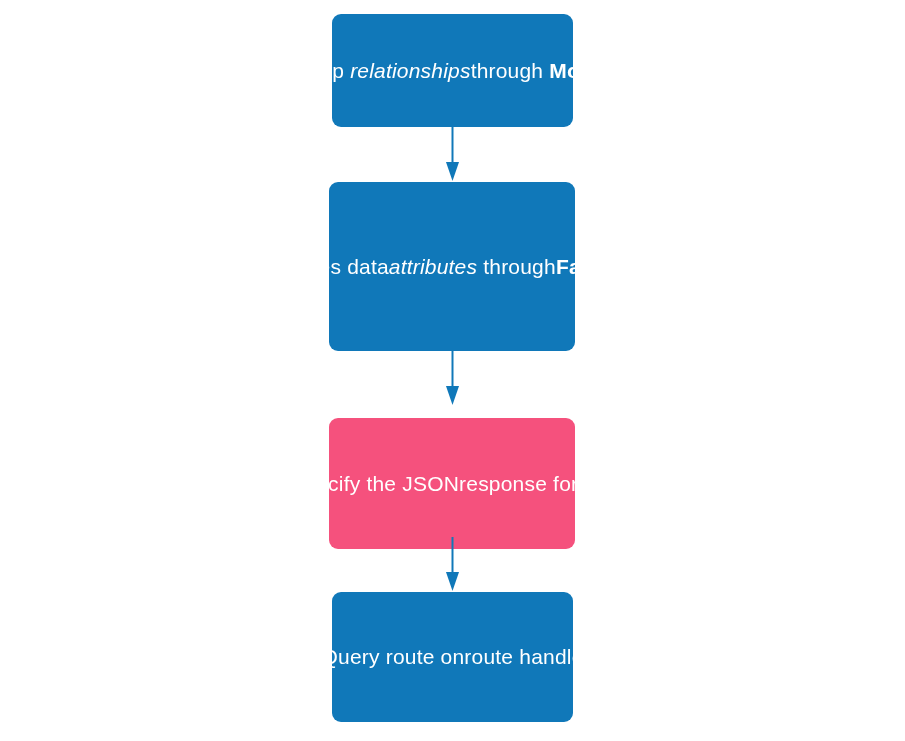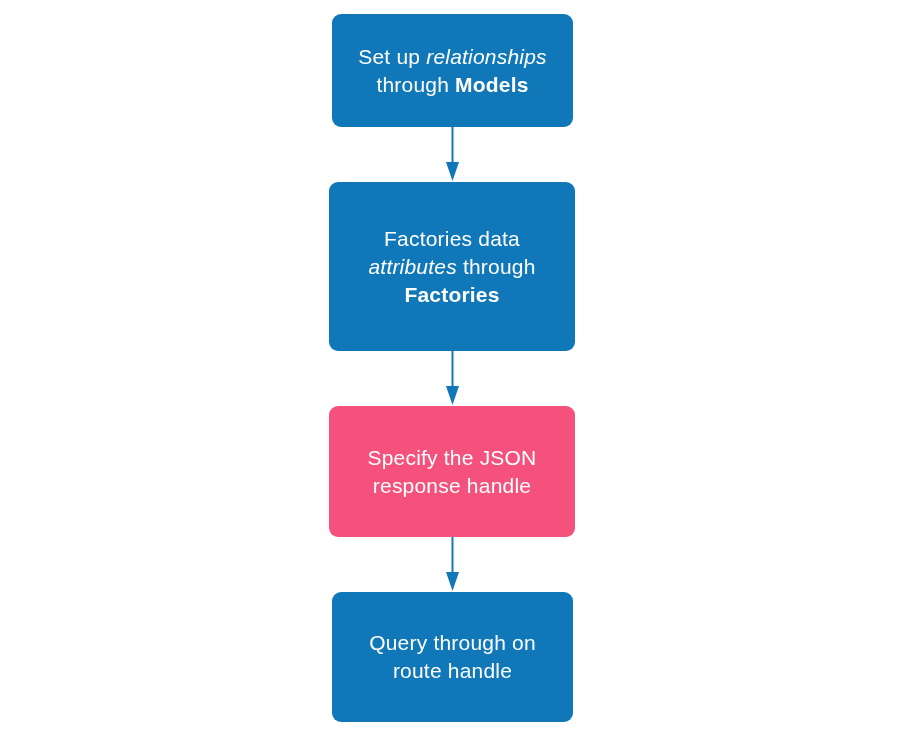--- a/index.html
+++ b/index.html
@@ -12,37 +12,37 @@
     width: 905px;
     height: 741px;
     background: #ffffff;
     overflow: hidden;
     font-family: "Liberation Sans", sans-serif;
   }
   .node {
     position: absolute;
     border-radius: 9px;
     display: flex;
-    flex-direction: column;
+    flex-direction: row;
     align-items: center;
     justify-content: center;
     text-align: center;
     font-size: 21px;
     line-height: 28px;
     letter-spacing: 0.2px;
   }
   .node .line {
     white-space: nowrap;
   }
   .node .it { font-style: italic; }
   .node .b  { font-weight: bold; margin-top: 22px; }
 
   .node-1 { left: 332px; top: 14px;  width: 241px; height: 113px; }
   .node-2 { left: 329px; top: 182px; width: 246px; height: 169px; }
-  .node-3 { left: 329px; top: 406px; width: 246px; height: 131px; }
+  .node-3 { left: 329px; top: 418px; width: 246px; height: 131px; }
   .node-4 { left: 332px; top: 592px; width: 241px; height: 130px; }
 
   .arrow {
     position: absolute;
     left: 444px;
     width: 17px;
   }
   .arrow-1 { top: 127px; height: 54px; }
   .arrow-2 { top: 351px; height: 54px; }
   .arrow-3 { top: 537px; height: 54px; }
@@ -68,26 +68,26 @@
       <div class="line"><span class="b">Factories</span></div>
     </div>
 
   <svg class="arrow arrow-2" viewBox="0 0 17 54">
     <line class="arrow-line" x1="8.5" y1="0" x2="8.5" y2="37" stroke="#1078B9" stroke-width="2"></line>
     <polygon class="arrow-head" points="2,35 15,35 8.5,54" fill="#1078B9"></polygon>
   </svg>
 
   <div class="node node-3" style="background: rgb(245, 81, 125); color: rgb(255, 255, 255);">
       <div class="line"><span>Specify the JSON</span></div>
-      <div class="line"><span>response handle</span></div>
+      <div class="line"><span>response format</span></div>
     </div>
 
   <svg class="arrow arrow-3" viewBox="0 0 17 54">
     <line class="arrow-line" x1="8.5" y1="0" x2="8.5" y2="37" stroke="#1078B9" stroke-width="2"></line>
     <polygon class="arrow-head" points="2,35 15,35 8.5,54" fill="#1078B9"></polygon>
   </svg>
 
   <div class="node node-4" style="background: rgb(16, 120, 185); color: rgb(255, 255, 255);">
-      <div class="line"><span>Query through on</span></div>
+      <div class="line"><span>Query route on</span></div>
       <div class="line"><span>route handle</span></div>
     </div>
 
 </div>
 
 </body></html>

